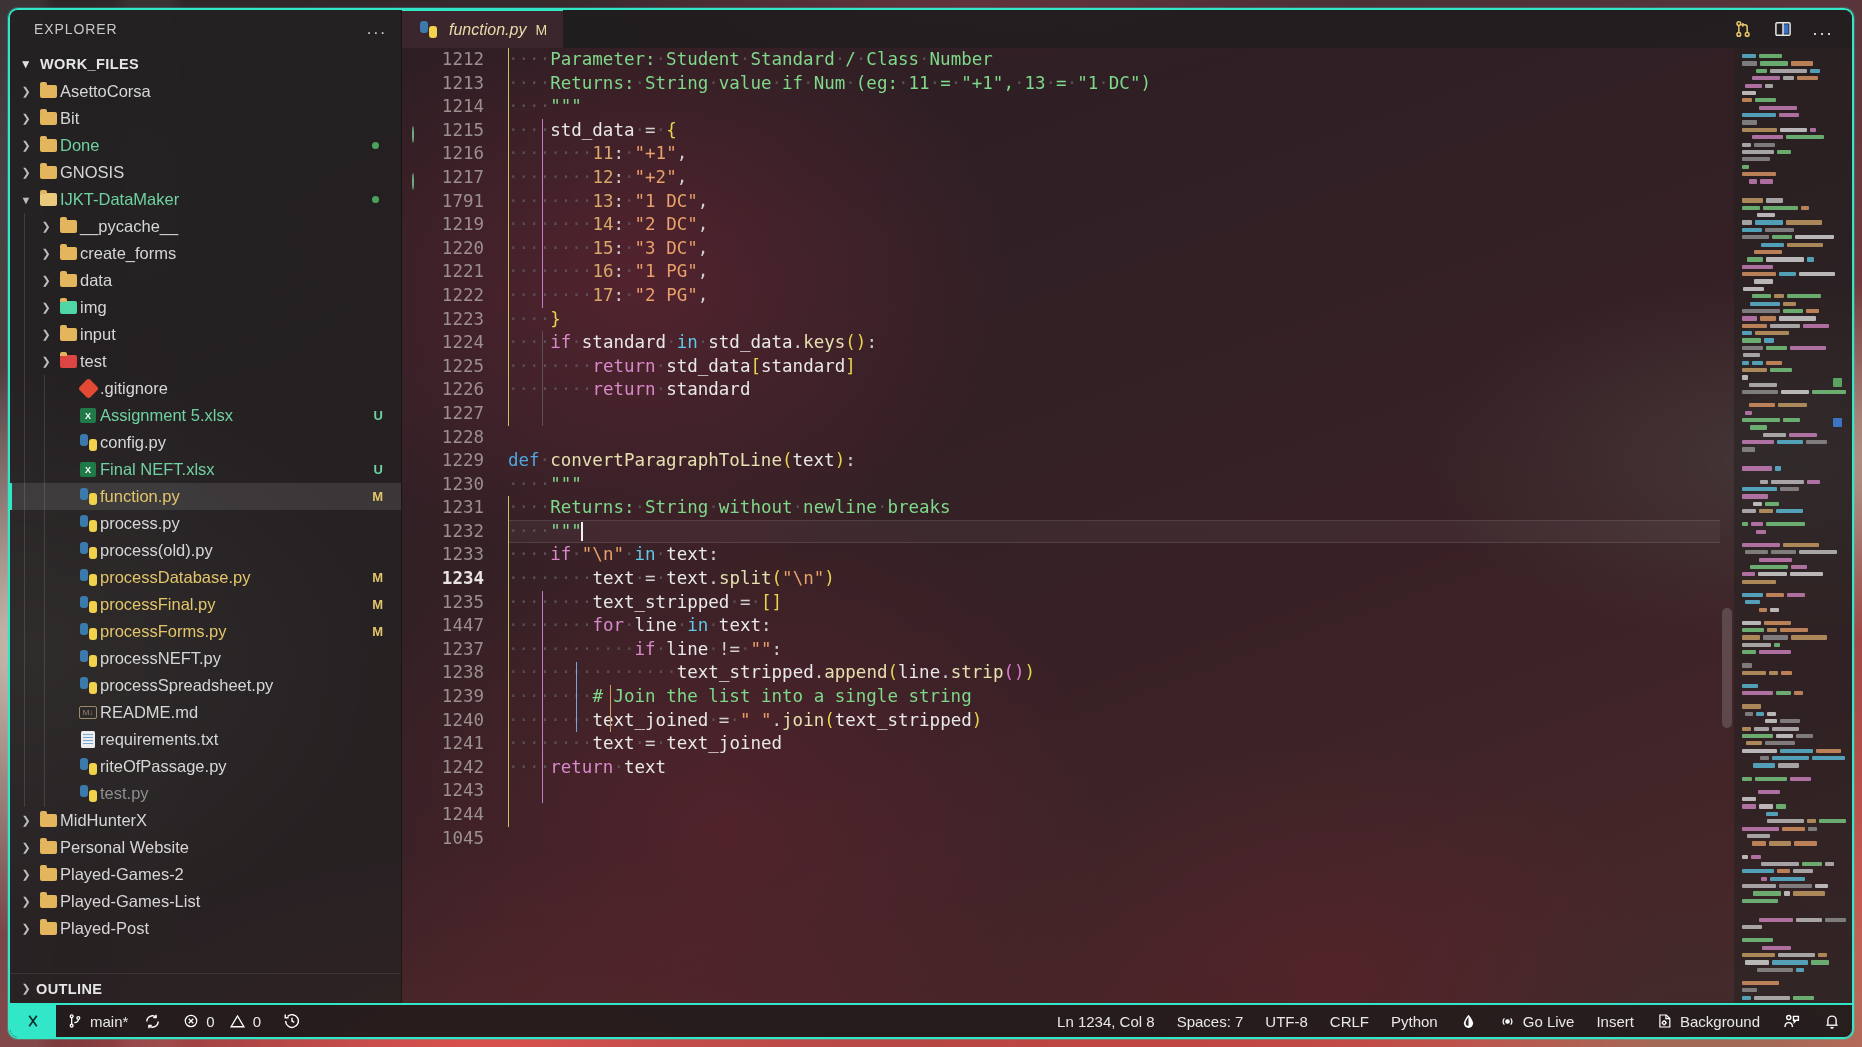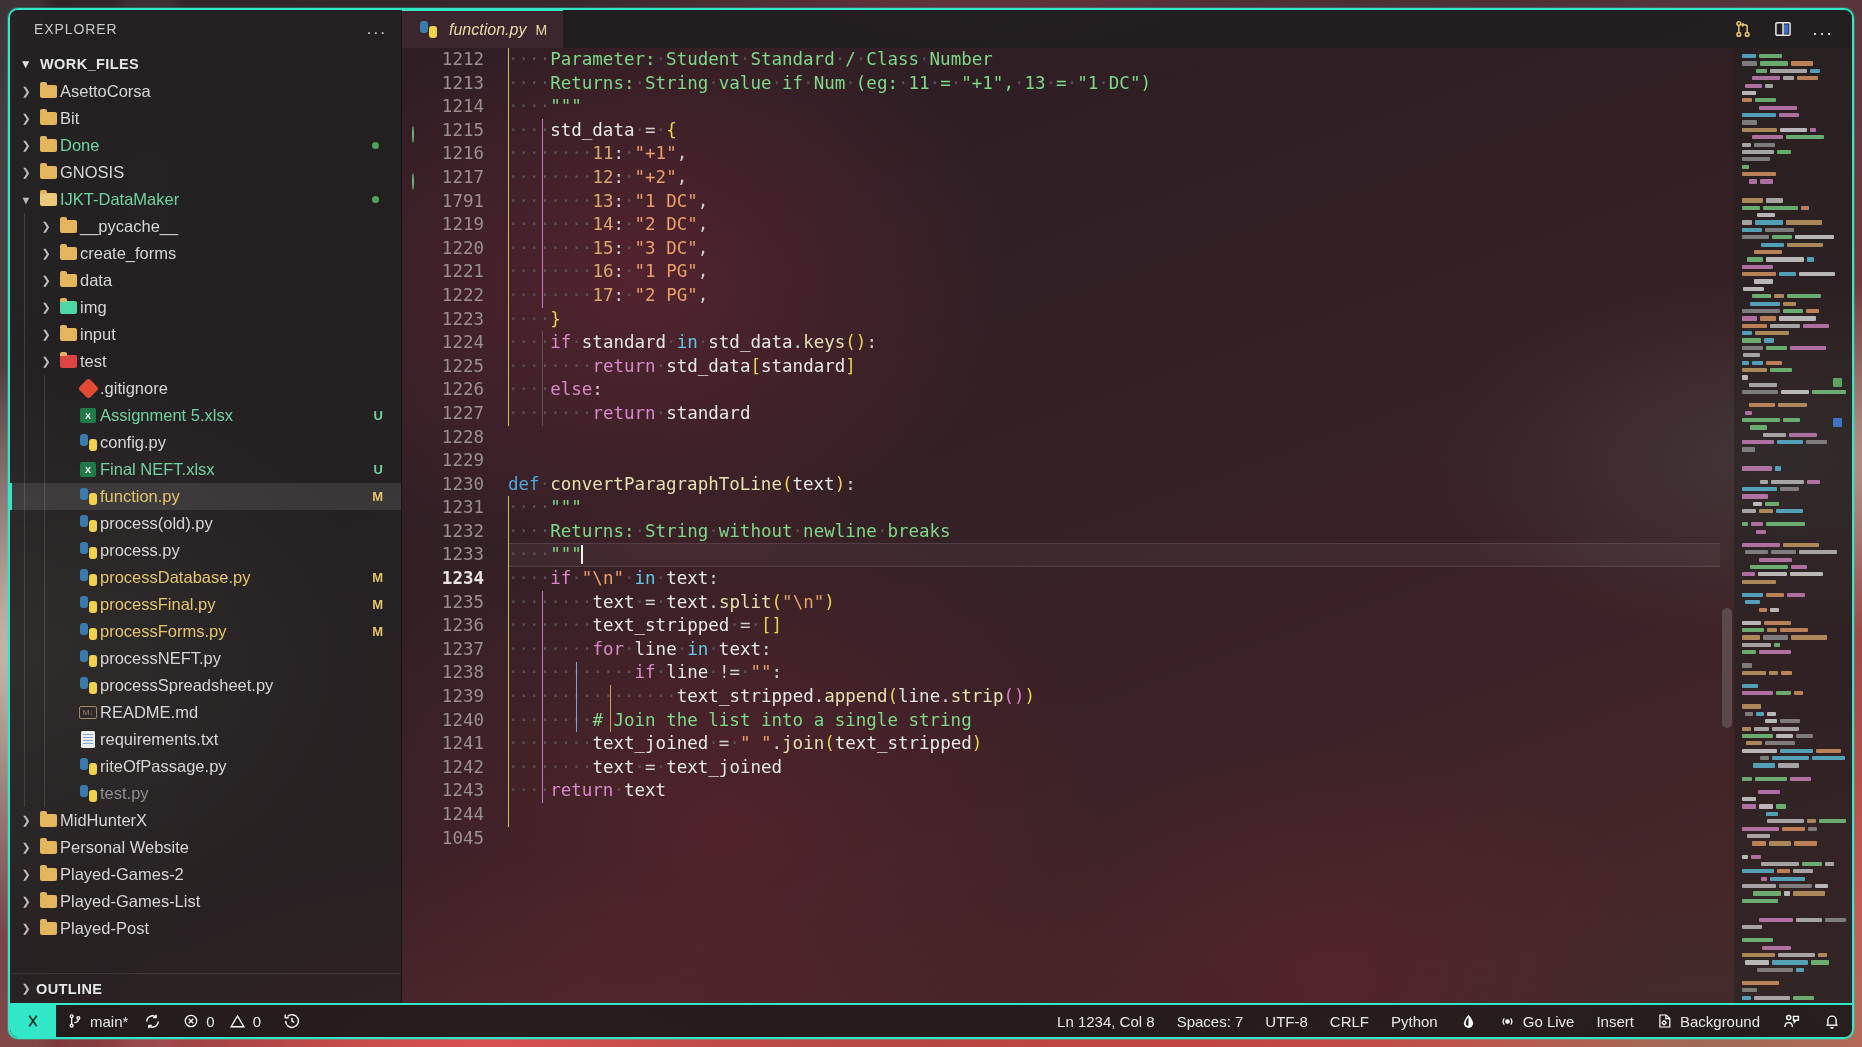--- a/index.html
+++ b/index.html
@@ -420,34 +420,34 @@
               <span class="guide" style="left:14px"></span>
               <span class="guide" style="left:34px"></span>
               <span style="width:46px;flex:none"></span>
               <span class="chev none">❯</span>
               <span class="ic">
                 <span class="pyicon">
                   <span class="top"></span>
                   <span class="bot"></span>
                 </span>
               </span>
-              <span class="label c-white">process(old).py</span>
+              <span class="label c-white">process.py</span>
             </div>
             <div class="row">
               <span class="guide" style="left:14px"></span>
               <span class="guide" style="left:34px"></span>
               <span style="width:46px;flex:none"></span>
               <span class="chev none">❯</span>
               <span class="ic">
                 <span class="pyicon">
                   <span class="top"></span>
                   <span class="bot"></span>
                 </span>
               </span>
-              <span class="label c-white">process.py</span>
+              <span class="label c-white">process(old).py</span>
             </div>
             <div class="row">
               <span class="guide" style="left:14px"></span>
               <span class="guide" style="left:34px"></span>
               <span style="width:46px;flex:none"></span>
               <span class="chev none">❯</span>
               <span class="ic">
                 <span class="pyicon">
                   <span class="top"></span>
                   <span class="bot"></span>
@@ -664,21 +664,21 @@
             <div class="ln">1226</div>
             <div class="ln">1227</div>
             <div class="ln">1228</div>
             <div class="ln">1229</div>
             <div class="ln">1230</div>
             <div class="ln">1231</div>
             <div class="ln">1232</div>
             <div class="ln">1233</div>
             <div class="ln active">1234</div>
             <div class="ln">1235</div>
-            <div class="ln">1236</div>
+            <div class="ln">1447</div>
             <div class="ln">1237</div>
             <div class="ln">1238</div>
             <div class="ln">1239</div>
             <div class="ln">1240</div>
             <div class="ln">1241</div>
             <div class="ln">1242</div>
             <div class="ln">1243</div>
             <div class="ln">1244</div>
             <div class="ln">1045</div>
           </div>
@@ -690,21 +690,20 @@
             <div class="cl"><span class="t-dot">·</span><span class="t-dot">·</span><span class="t-dot">·</span><span class="t-dot">·</span><span class="t-dot">·</span><span class="t-dot">·</span><span class="t-dot">·</span><span class="t-dot">·</span><span class="t-num">11</span><span class="t-punc">:</span><span class="t-dot">·</span><span class="t-str">"+1"</span><span class="t-punc">,</span></div>
             <div class="cl"><span class="t-dot">·</span><span class="t-dot">·</span><span class="t-dot">·</span><span class="t-dot">·</span><span class="t-dot">·</span><span class="t-dot">·</span><span class="t-dot">·</span><span class="t-dot">·</span><span class="t-num">12</span><span class="t-punc">:</span><span class="t-dot">·</span><span class="t-str">"+2"</span><span class="t-punc">,</span></div>
             <div class="cl"><span class="t-dot">·</span><span class="t-dot">·</span><span class="t-dot">·</span><span class="t-dot">·</span><span class="t-dot">·</span><span class="t-dot">·</span><span class="t-dot">·</span><span class="t-dot">·</span><span class="t-num">13</span><span class="t-punc">:</span><span class="t-dot">·</span><span class="t-str">"1 DC"</span><span class="t-punc">,</span></div>
             <div class="cl"><span class="t-dot">·</span><span class="t-dot">·</span><span class="t-dot">·</span><span class="t-dot">·</span><span class="t-dot">·</span><span class="t-dot">·</span><span class="t-dot">·</span><span class="t-dot">·</span><span class="t-num">14</span><span class="t-punc">:</span><span class="t-dot">·</span><span class="t-str">"2 DC"</span><span class="t-punc">,</span></div>
             <div class="cl"><span class="t-dot">·</span><span class="t-dot">·</span><span class="t-dot">·</span><span class="t-dot">·</span><span class="t-dot">·</span><span class="t-dot">·</span><span class="t-dot">·</span><span class="t-dot">·</span><span class="t-num">15</span><span class="t-punc">:</span><span class="t-dot">·</span><span class="t-str">"3 DC"</span><span class="t-punc">,</span></div>
             <div class="cl"><span class="t-dot">·</span><span class="t-dot">·</span><span class="t-dot">·</span><span class="t-dot">·</span><span class="t-dot">·</span><span class="t-dot">·</span><span class="t-dot">·</span><span class="t-dot">·</span><span class="t-num">16</span><span class="t-punc">:</span><span class="t-dot">·</span><span class="t-str">"1 PG"</span><span class="t-punc">,</span></div>
             <div class="cl"><span class="t-dot">·</span><span class="t-dot">·</span><span class="t-dot">·</span><span class="t-dot">·</span><span class="t-dot">·</span><span class="t-dot">·</span><span class="t-dot">·</span><span class="t-dot">·</span><span class="t-num">17</span><span class="t-punc">:</span><span class="t-dot">·</span><span class="t-str">"2 PG"</span><span class="t-punc">,</span></div>
             <div class="cl"><span class="t-dot">·</span><span class="t-dot">·</span><span class="t-dot">·</span><span class="t-dot">·</span><span class="t-br1">}</span></div>
             <div class="cl"><span class="t-dot">·</span><span class="t-dot">·</span><span class="t-dot">·</span><span class="t-dot">·</span><span class="t-kw">if</span><span class="t-dot">·</span><span class="t-var">standard</span><span class="t-dot">·</span><span class="t-kw2">in</span><span class="t-dot">·</span><span class="t-var">std_data</span><span class="t-punc">.</span><span class="t-fn">keys</span><span class="t-br1">(</span><span class="t-br1">)</span><span class="t-punc">:</span></div>
             <div class="cl"><span class="t-dot">·</span><span class="t-dot">·</span><span class="t-dot">·</span><span class="t-dot">·</span><span class="t-dot">·</span><span class="t-dot">·</span><span class="t-dot">·</span><span class="t-dot">·</span><span class="t-kw">return</span><span class="t-dot">·</span><span class="t-var">std_data</span><span class="t-br1">[</span><span class="t-var">standard</span><span class="t-br1">]</span></div>
-            <div class="cl"><span class="t-dot">·</span><span class="t-dot">·</span><span class="t-dot">·</span><span class="t-dot">·</span><span class="t-kw">else</span><span class="t-punc">:</span></div>
             <div class="cl"><span class="t-dot">·</span><span class="t-dot">·</span><span class="t-dot">·</span><span class="t-dot">·</span><span class="t-dot">·</span><span class="t-dot">·</span><span class="t-dot">·</span><span class="t-dot">·</span><span class="t-kw">return</span><span class="t-dot">·</span><span class="t-var">standard</span></div>
             <div class="cl"></div>
             <div class="cl"></div>
             <div class="cl"><span class="t-def">def</span><span class="t-dot">·</span><span class="t-fn">convertParagraphToLine</span><span class="t-br1">(</span><span class="t-var">text</span><span class="t-br1">)</span><span class="t-punc">:</span></div>
             <div class="cl"><span class="t-dot">·</span><span class="t-dot">·</span><span class="t-dot">·</span><span class="t-dot">·</span><span class="t-com">"""</span></div>
             <div class="cl"><span class="t-dot">·</span><span class="t-dot">·</span><span class="t-dot">·</span><span class="t-dot">·</span><span class="t-com">Returns:<span class="t-dot">·</span>String<span class="t-dot">·</span>without<span class="t-dot">·</span>newline<span class="t-dot">·</span>breaks</span></div>
             <div class="cl active"><span class="t-dot">·</span><span class="t-dot">·</span><span class="t-dot">·</span><span class="t-dot">·</span><span class="t-com">"""</span><span class="cursor"></span></div>
             <div class="cl"><span class="t-dot">·</span><span class="t-dot">·</span><span class="t-dot">·</span><span class="t-dot">·</span><span class="t-kw">if</span><span class="t-dot">·</span><span class="t-str">"\n"</span><span class="t-dot">·</span><span class="t-kw2">in</span><span class="t-dot">·</span><span class="t-var">text</span><span class="t-punc">:</span></div>
             <div class="cl"><span class="t-dot">·</span><span class="t-dot">·</span><span class="t-dot">·</span><span class="t-dot">·</span><span class="t-dot">·</span><span class="t-dot">·</span><span class="t-dot">·</span><span class="t-dot">·</span><span class="t-var">text</span><span class="t-dot">·</span><span class="t-punc">=</span><span class="t-dot">·</span><span class="t-var">text</span><span class="t-punc">.</span><span class="t-fn">split</span><span class="t-br1">(</span><span class="t-str">"\n"</span><span class="t-br1">)</span></div>
             <div class="cl"><span class="t-dot">·</span><span class="t-dot">·</span><span class="t-dot">·</span><span class="t-dot">·</span><span class="t-dot">·</span><span class="t-dot">·</span><span class="t-dot">·</span><span class="t-dot">·</span><span class="t-var">text_stripped</span><span class="t-dot">·</span><span class="t-punc">=</span><span class="t-dot">·</span><span class="t-br1">[</span><span class="t-br1">]</span></div>

